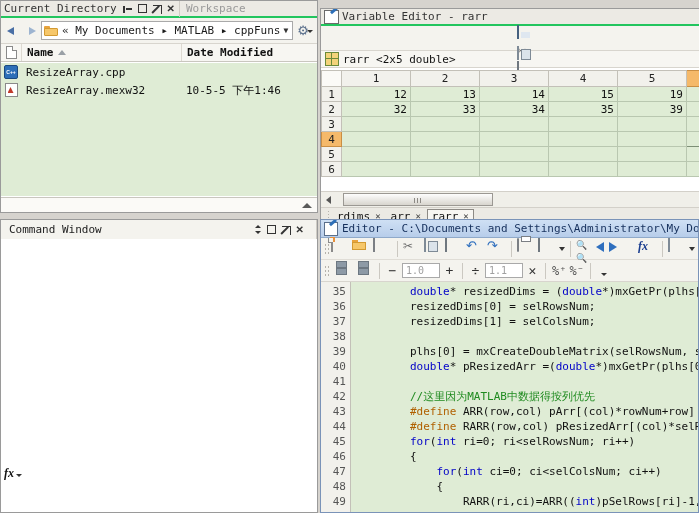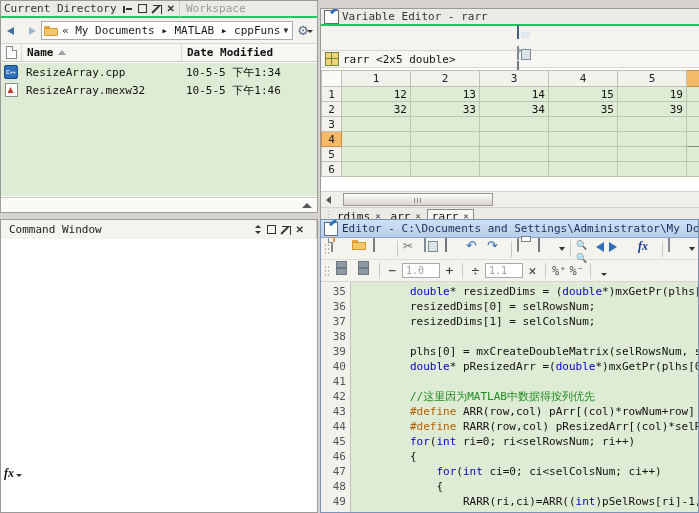--- a/index.html
+++ b/index.html
@@ -297,21 +297,20 @@
           <span>Date Modified</span>
         </div>
     </div>
 
     <div class="cd-body">
       <div class="cd-row">
         <div class="c0">
             <span class="ico-cpp"></span>
           </div>
         <div class="c1">ResizeArray.cpp</div>
-        <div class="c2">10-5-5 下午1:34</div>
       </div>
       <div class="cd-row">
         <div class="c0">
             <span class="ico-mex"></span>
           </div>
         <div class="c1">ResizeArray.mexw32</div>
         <div class="c2">10-5-5 下午1:46</div>
       </div>
     </div>
 

